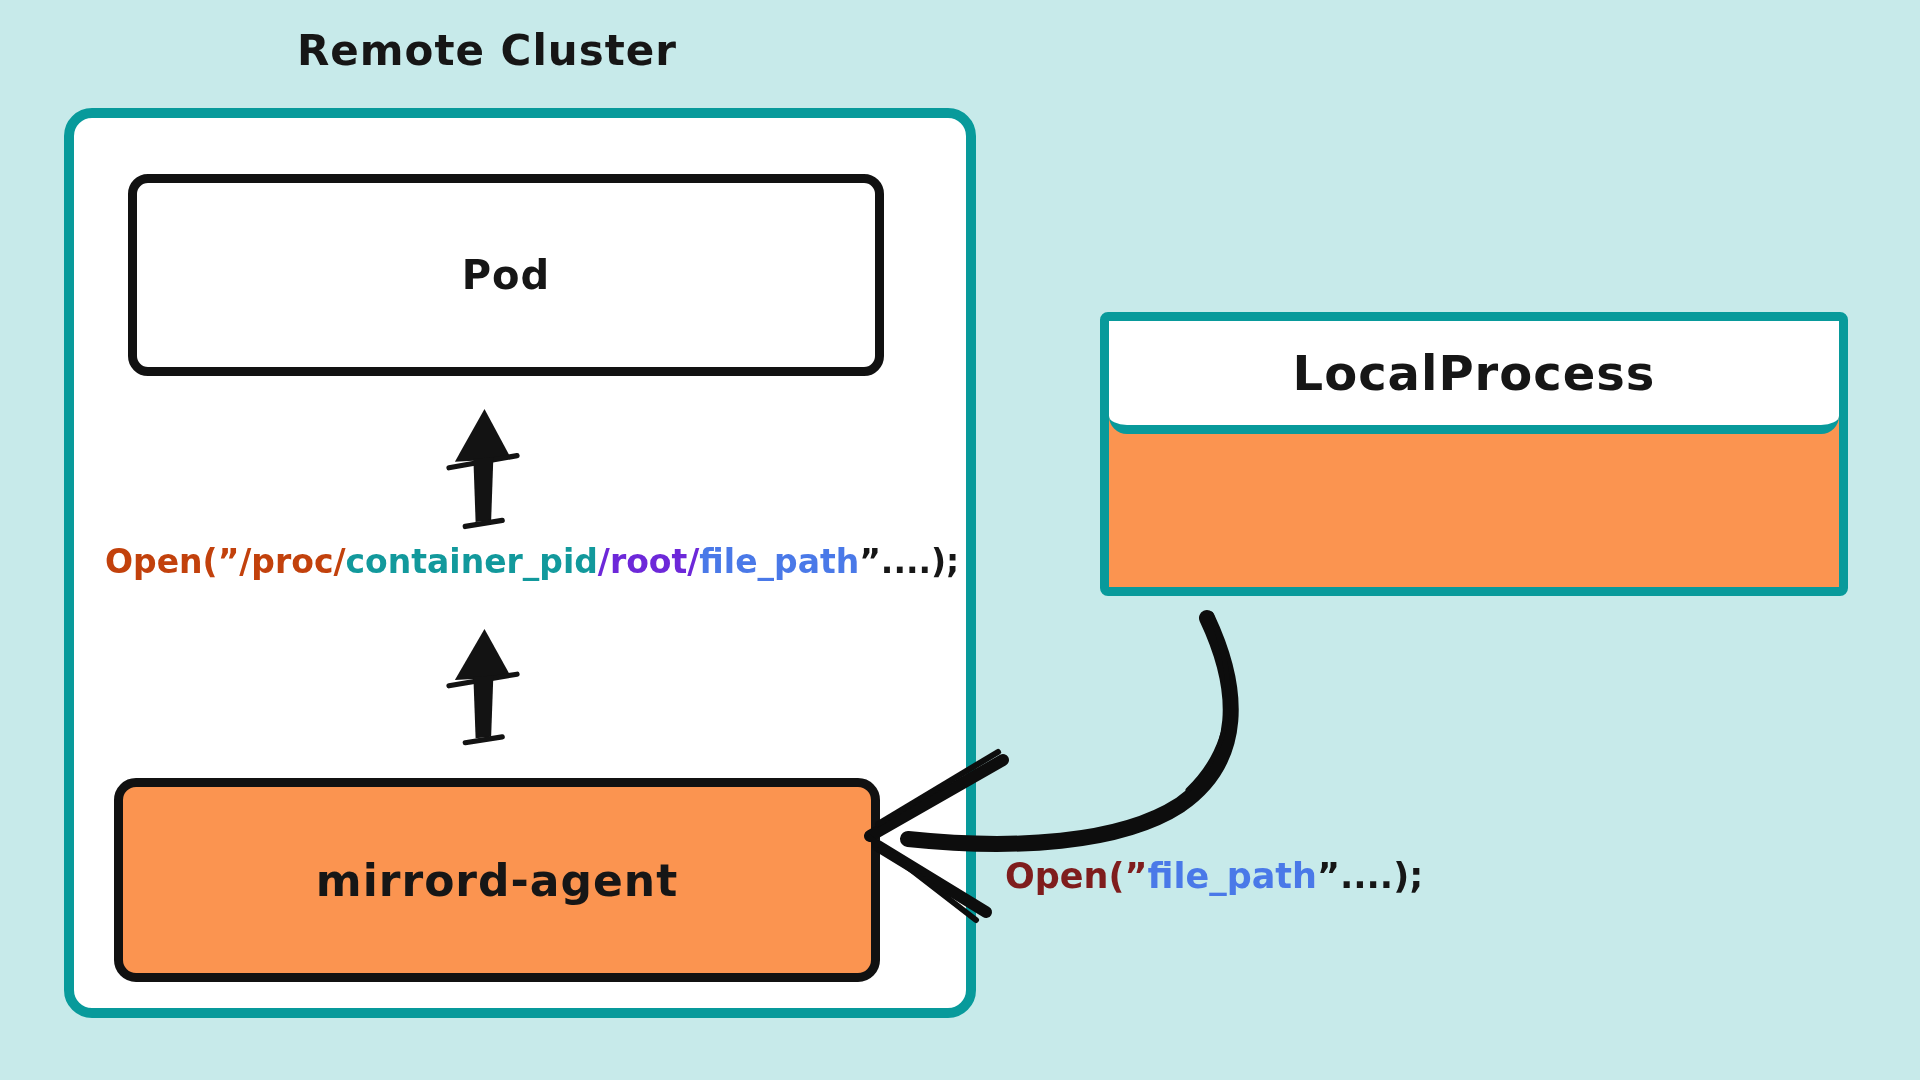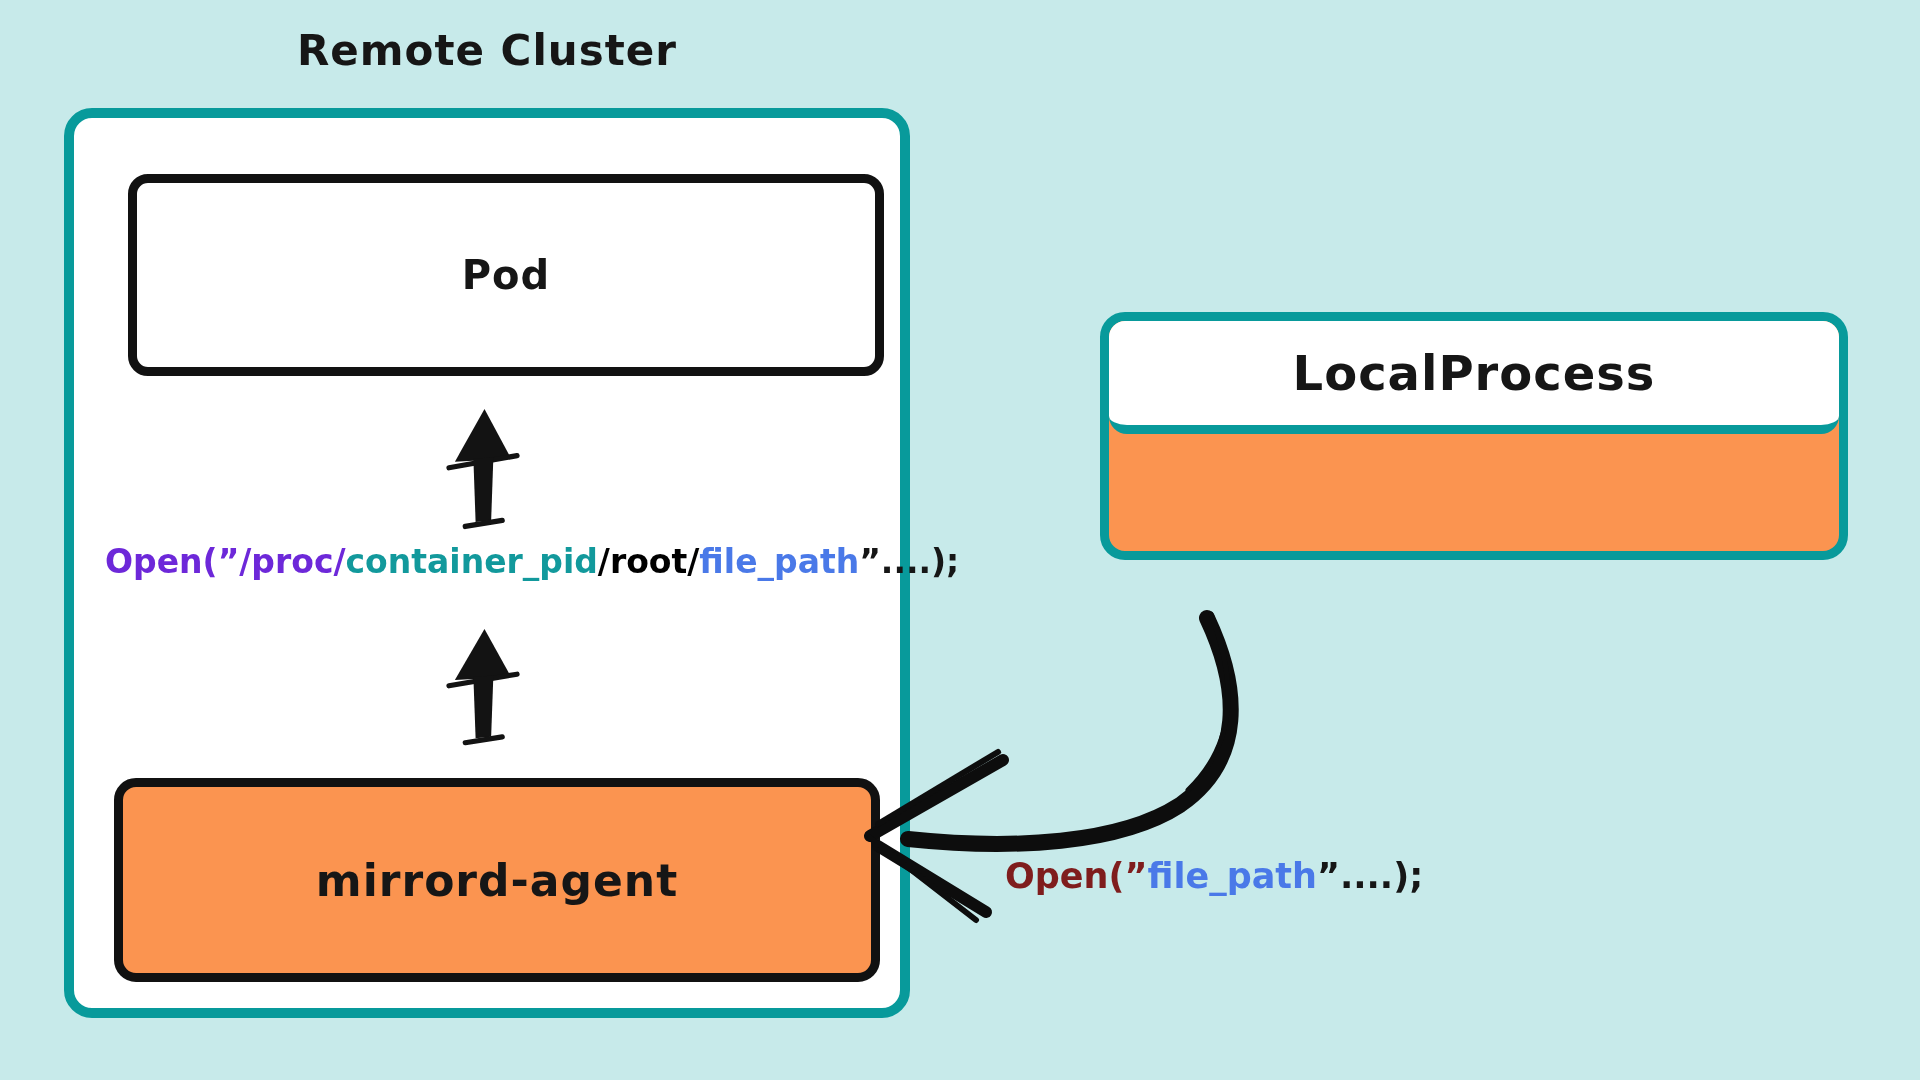--- a/index.html
+++ b/index.html
@@ -13,21 +13,21 @@
   .stage{position:absolute;inset:0;width:1920px;height:1080px;}
 
   .rc-title{
     position:absolute;left:64px;top:26px;width:846px;
     text-align:center;
     font-size:42px;font-weight:600;color:#161616;
     letter-spacing:1px;
   }
 
   .rc-box{
-    position:absolute;left:64px;top:108px;width:846px;height:910px;
+    position:absolute;left:64px;top:108px;width:912px;height:910px;
     background:#ffffff;
     border:10px solid #089a9b;
     border-radius:28px;
     box-sizing:border-box;
   }
 
   .pod-box{
     position:absolute;left:54px;top:56px;width:756px;height:202px;
     background:#ffffff;
     border:9px solid #111111;
@@ -58,24 +58,24 @@
   .syscall-1{left:105px;top:542px;width:800px;text-align:center;}
   .syscall-2{left:1005px;top:856px;font-size:35px;}
 
   .arrow-up{position:absolute;width:74px;}
   .arrow-1{left:446px;top:406px;height:128px;}
   .arrow-2{left:446px;top:626px;height:124px;}
 
   .curved-arrow{position:absolute;left:848px;top:592px;width:430px;height:345px;pointer-events:none;}
 
   .lp-box{
-    position:absolute;left:1100px;top:312px;width:748px;height:248px;
+    position:absolute;left:1100px;top:312px;width:748px;height:284px;
     background:#fb9450;
     border:9px solid #089a9b;
-    border-radius:25px;
+    border-radius:8px;
     box-sizing:border-box;
     overflow:hidden;
   }
   .lp-header{
     position:absolute;left:0;top:0;right:0;height:104px;
     background:#ffffff;
     border-bottom:9px solid #089a9b;
     border-radius:0 0 18px 18px;
     display:flex;align-items:center;justify-content:center;
     font-size:48px;font-weight:600;color:#161616;
@@ -107,21 +107,21 @@
   </div>
 
   <svg class="arrow-up arrow-1" viewBox="0 0 100 170" preserveAspectRatio="none">
     <polygon points="52,4 12,74 88,70" fill="#131313"></polygon>
     <line x1="4" y1="82" x2="96" y2="66" stroke="#131313" stroke-width="7" stroke-linecap="round"></line>
     <polygon points="37,70 64,68 61,152 40,154" fill="#131313"></polygon>
     <line x1="26" y1="160" x2="76" y2="152" stroke="#131313" stroke-width="7" stroke-linecap="round"></line>
   </svg>
 
   <div class="syscall syscall-1">
-    <span style="color: #6d28d9;">Open(”/proc/</span><span style="color: rgb(18, 153, 156); text-align: right;">container_pid</span><span style="color: #000000;">/root/</span><span style="color: rgb(74, 121, 232);">file_path</span><span style="color: rgb(22, 22, 22);">”....);</span>
+    <span style="color: #c2410c;">Open(”/proc/</span><span style="color: rgb(18, 153, 156); text-align: right;">container_pid</span><span style="color: #6d28d9;">/root/</span><span style="color: rgb(74, 121, 232);">file_path</span><span style="color: rgb(22, 22, 22);">”....);</span>
   </div>
 
   <svg class="arrow-up arrow-2" viewBox="0 0 100 170" preserveAspectRatio="none">
     <polygon points="52,4 12,74 88,70" fill="#131313"></polygon>
     <line x1="4" y1="82" x2="96" y2="66" stroke="#131313" stroke-width="7" stroke-linecap="round"></line>
     <polygon points="37,70 64,68 61,152 40,154" fill="#131313"></polygon>
     <line x1="26" y1="160" x2="76" y2="152" stroke="#131313" stroke-width="7" stroke-linecap="round"></line>
   </svg>
 
   <div class="lp-box">

